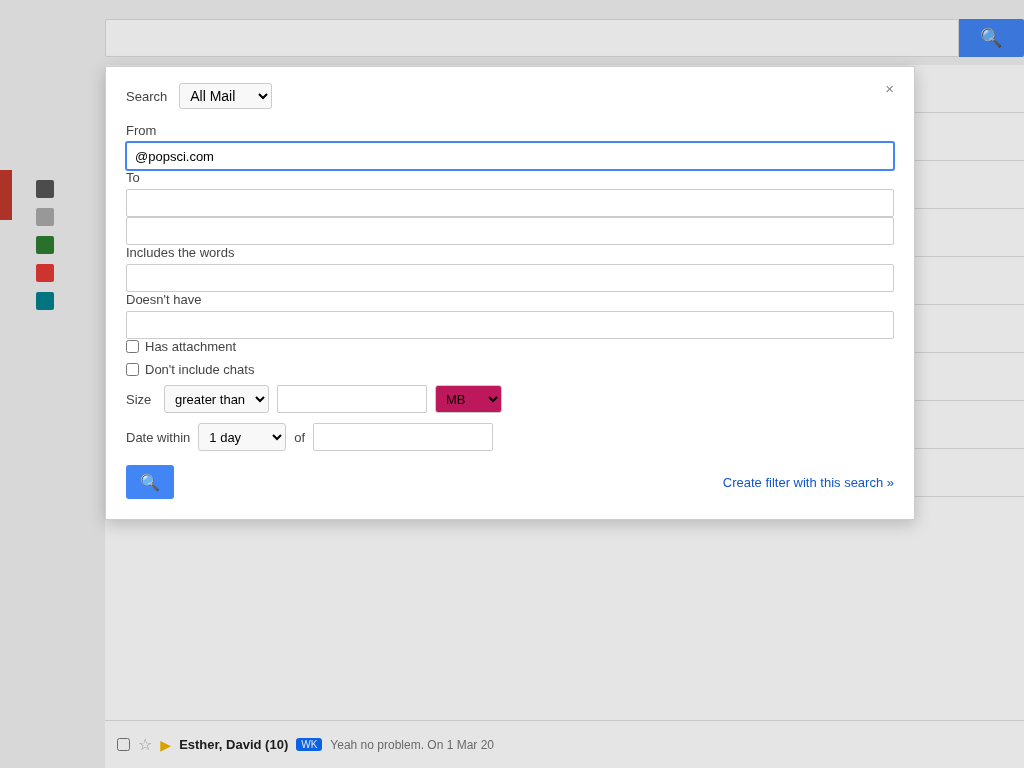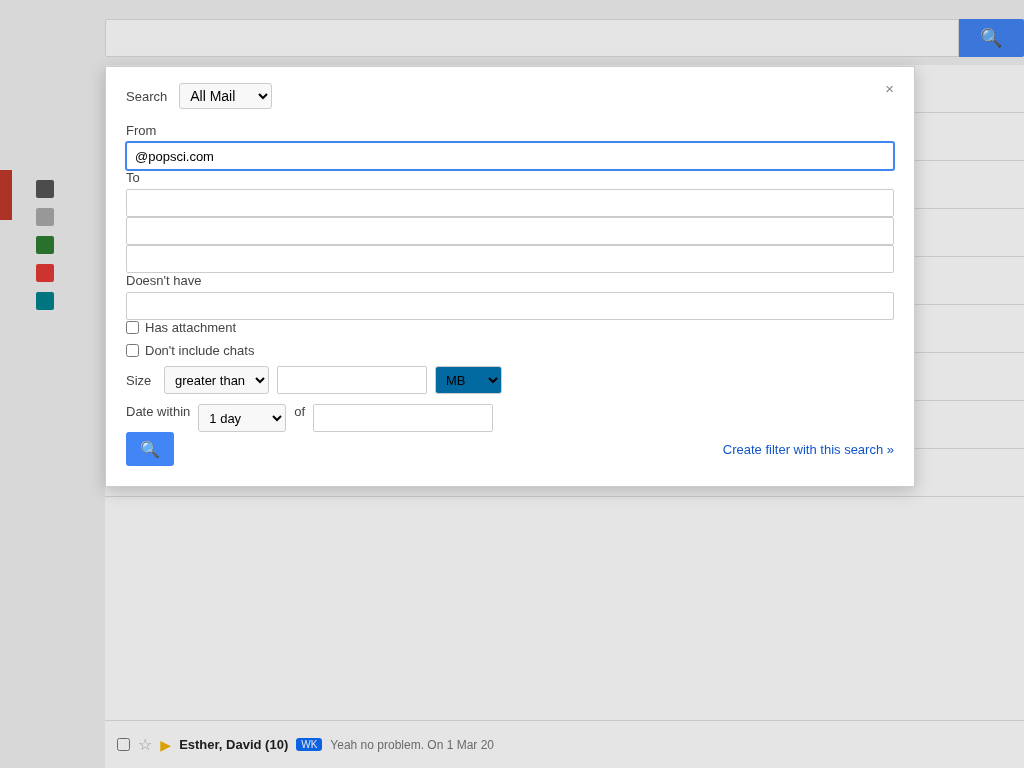--- a/index.html
+++ b/index.html
@@ -244,34 +244,34 @@
       width: 150px;
       height: 28px;
       border: 1px solid #ccc;
       border-radius: 2px;
       padding: 0 8px;
       font-size: 13px;
     }
     .unit-select {
       appearance: auto;
       border: 1px solid #ccc;
-      background: #0369a1;
+      background: #be185d;
       border-radius: 3px;
       padding: 3px 6px;
       font-size: 13px;
       cursor: pointer;
       height: 28px;
     }
 
     
     .date-row {
       display: flex;
-      align-items: flex-start;
+      align-items: center;
       gap: 8px;
-      margin-bottom: 0;
+      margin-bottom: 14px;
     }
     .date-label {
       color: #444;
       font-size: 13px;
     }
     .date-select {
       appearance: auto;
       border: 1px solid #ccc;
       background: #f8f8f8;
       border-radius: 3px;
@@ -412,20 +412,21 @@
   <div class="form-row">
     <label class="form-label">To</label>
     <input class="form-input" type="text" value="" style="">
   </div>
 
   <div class="form-row">
     <input class="form-input" type="text" value="" style="">
   </div>
 
   <div class="form-row">
+    <label class="form-label">Includes the words</label>
     <input class="form-input" type="text" value="" style="">
   </div>
 
   <div class="form-row">
     <label class="form-label">Doesn't have</label>
     <input class="form-input" type="text" value="" style="">
   </div>
 
   <div class="checkbox-row">
     <input type="checkbox" id="has-attach" style="">

